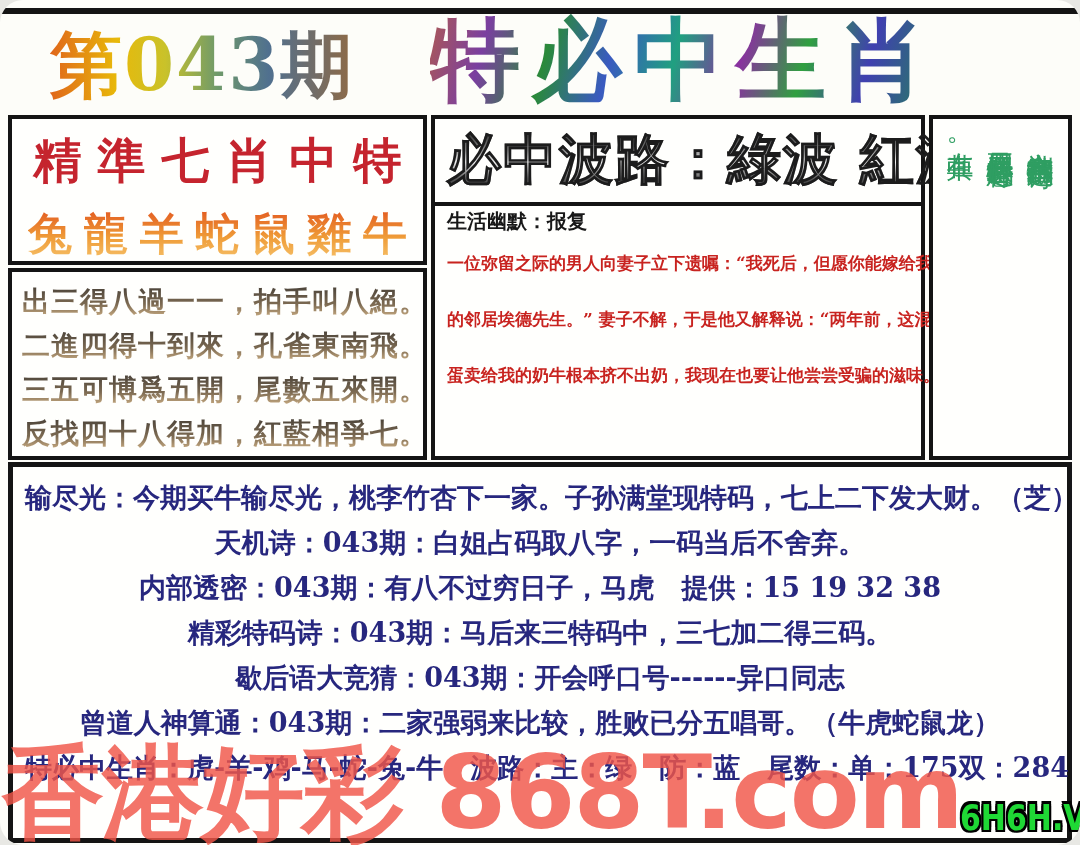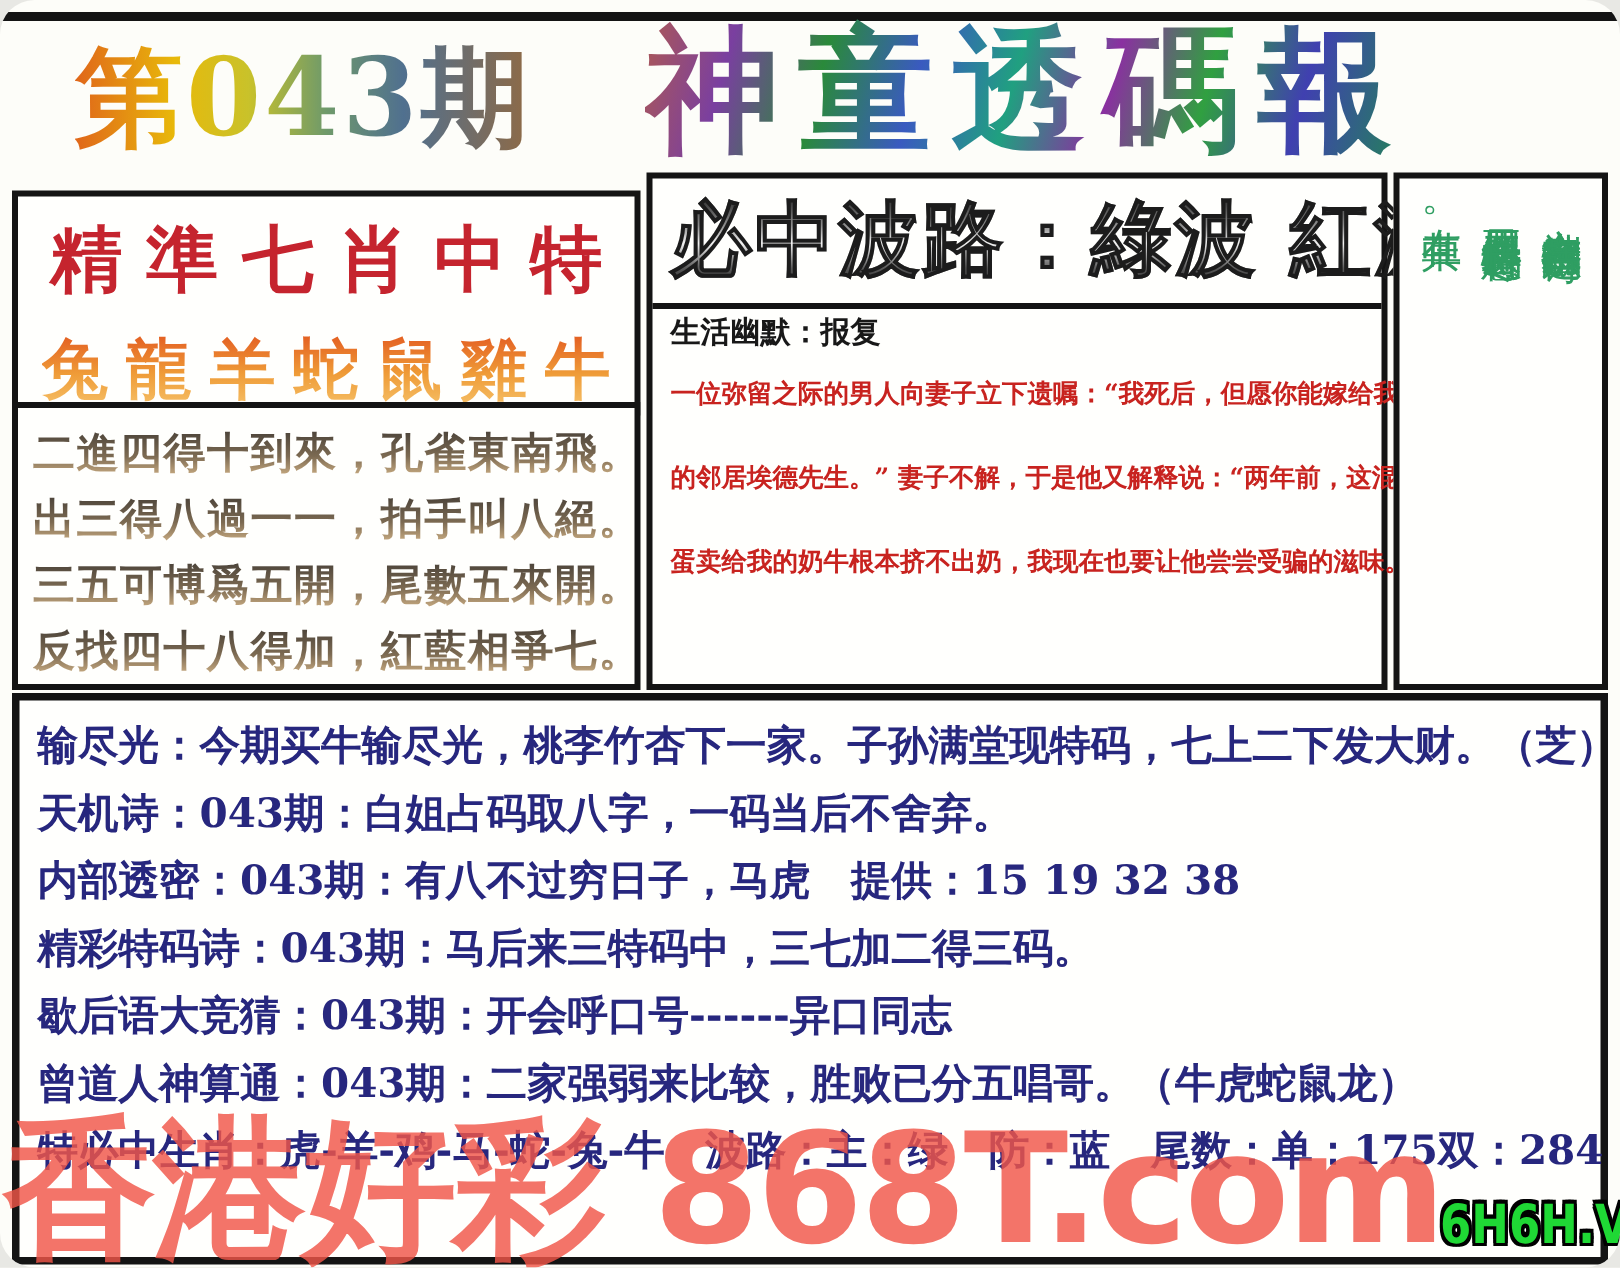--- a/index.html
+++ b/index.html
@@ -17,25 +17,25 @@
     -webkit-background-clip:text; background-clip:text; color:transparent; white-space:nowrap;
   }
   .title {
     position:absolute; left:430px; top:0px; font-size:90px; font-weight:bold; letter-spacing:12px;
     font-family:"DejaVu Sans","Liberation Sans",sans-serif;
     background:linear-gradient(105deg,#b05a50 0%,#7a3fa0 12%,#2a8a3a 24%,#3a5ac0 36%,#20a080 48%,#8a30a0 60%,#30a040 72%,#4040b0 84%,#208a50 100%);
     -webkit-background-clip:text; background-clip:text; color:transparent; white-space:nowrap;
   }
 
   .box { position:absolute; border:4px solid #141414; background:#fffffd; box-sizing:border-box; }
-  .boxA { left:8px;   top:127px; width:419px;  height:150px; }
+  .boxA { left:8px;   top:115px; width:419px;  height:150px; }
   .boxB { left:8px;   top:268px; width:419px;  height:192px; }
   .boxC { left:431px; top:115px; width:494px;  height:345px; }
   .boxD { left:929px; top:115px; width:143px;  height:345px; }
-  .boxE { left:8px;   top:462px; width:1064px; height:381px; border-width:5px; z-index:1; }
+  .boxE { left:8px;   top:462px; width:1064px; height:381px; border-width:5px; z-index:1;text-align:center; }
 
   .headline {
     margin-top:10px; text-align:center; font-size:48px; font-weight:bold;
     color:#c5242e; letter-spacing:16px; padding-left:16px; white-space:nowrap;
   }
   .zodiacs {
     display:flex; justify-content:space-between; padding:0 16px; margin-top:12px;
     font-size:44px; font-weight:bold; font-family:"DejaVu Sans","Liberation Sans",sans-serif;
   }
   .zodiacs span {
@@ -84,38 +84,38 @@
   }
 </style>
 </head>
 <body>
 
 <div class="page">
 
   <div class="topbar"></div>
 
   <div class="issue">第043期</div>
-  <div class="title">神童透碼報</div>
+  <div class="title">特必中生肖</div>
 
   <div class="box boxA">
     <div class="headline">精準七肖中特</div>
     <div class="zodiacs">
       <span>兔</span>
       <span>龍</span>
       <span>羊</span>
       <span>蛇</span>
       <span>鼠</span>
       <span>雞</span>
       <span>牛</span>
     </div>
   </div>
 
   <div class="box boxB">
+    <div class="verse">出三得八過一一，拍手叫八絕。</div>
     <div class="verse">二進四得十到來，孔雀東南飛。</div>
-    <div class="verse">出三得八過一一，拍手叫八絕。</div>
     <div class="verse">三五可博爲五開，尾數五來開。</div>
     <div class="verse">反找四十八得加，紅藍相爭七。</div>
   </div>
 
   <div class="box boxC">
     <div class="bolu">必中波路：綠波 紅波</div>
     <div class="humor-title">生活幽默：报复</div>
     <div class="humor-line">一位弥留之际的男人向妻子立下遗嘱：“我死后，但愿你能嫁给我们</div>
     <div class="humor-line">的邻居埃德先生。” 妻子不解，于是他又解释说：“两年前，这混</div>
     <div class="humor-line">蛋卖给我的奶牛根本挤不出奶，我现在也要让他尝尝受骗的滋味。”</div>

